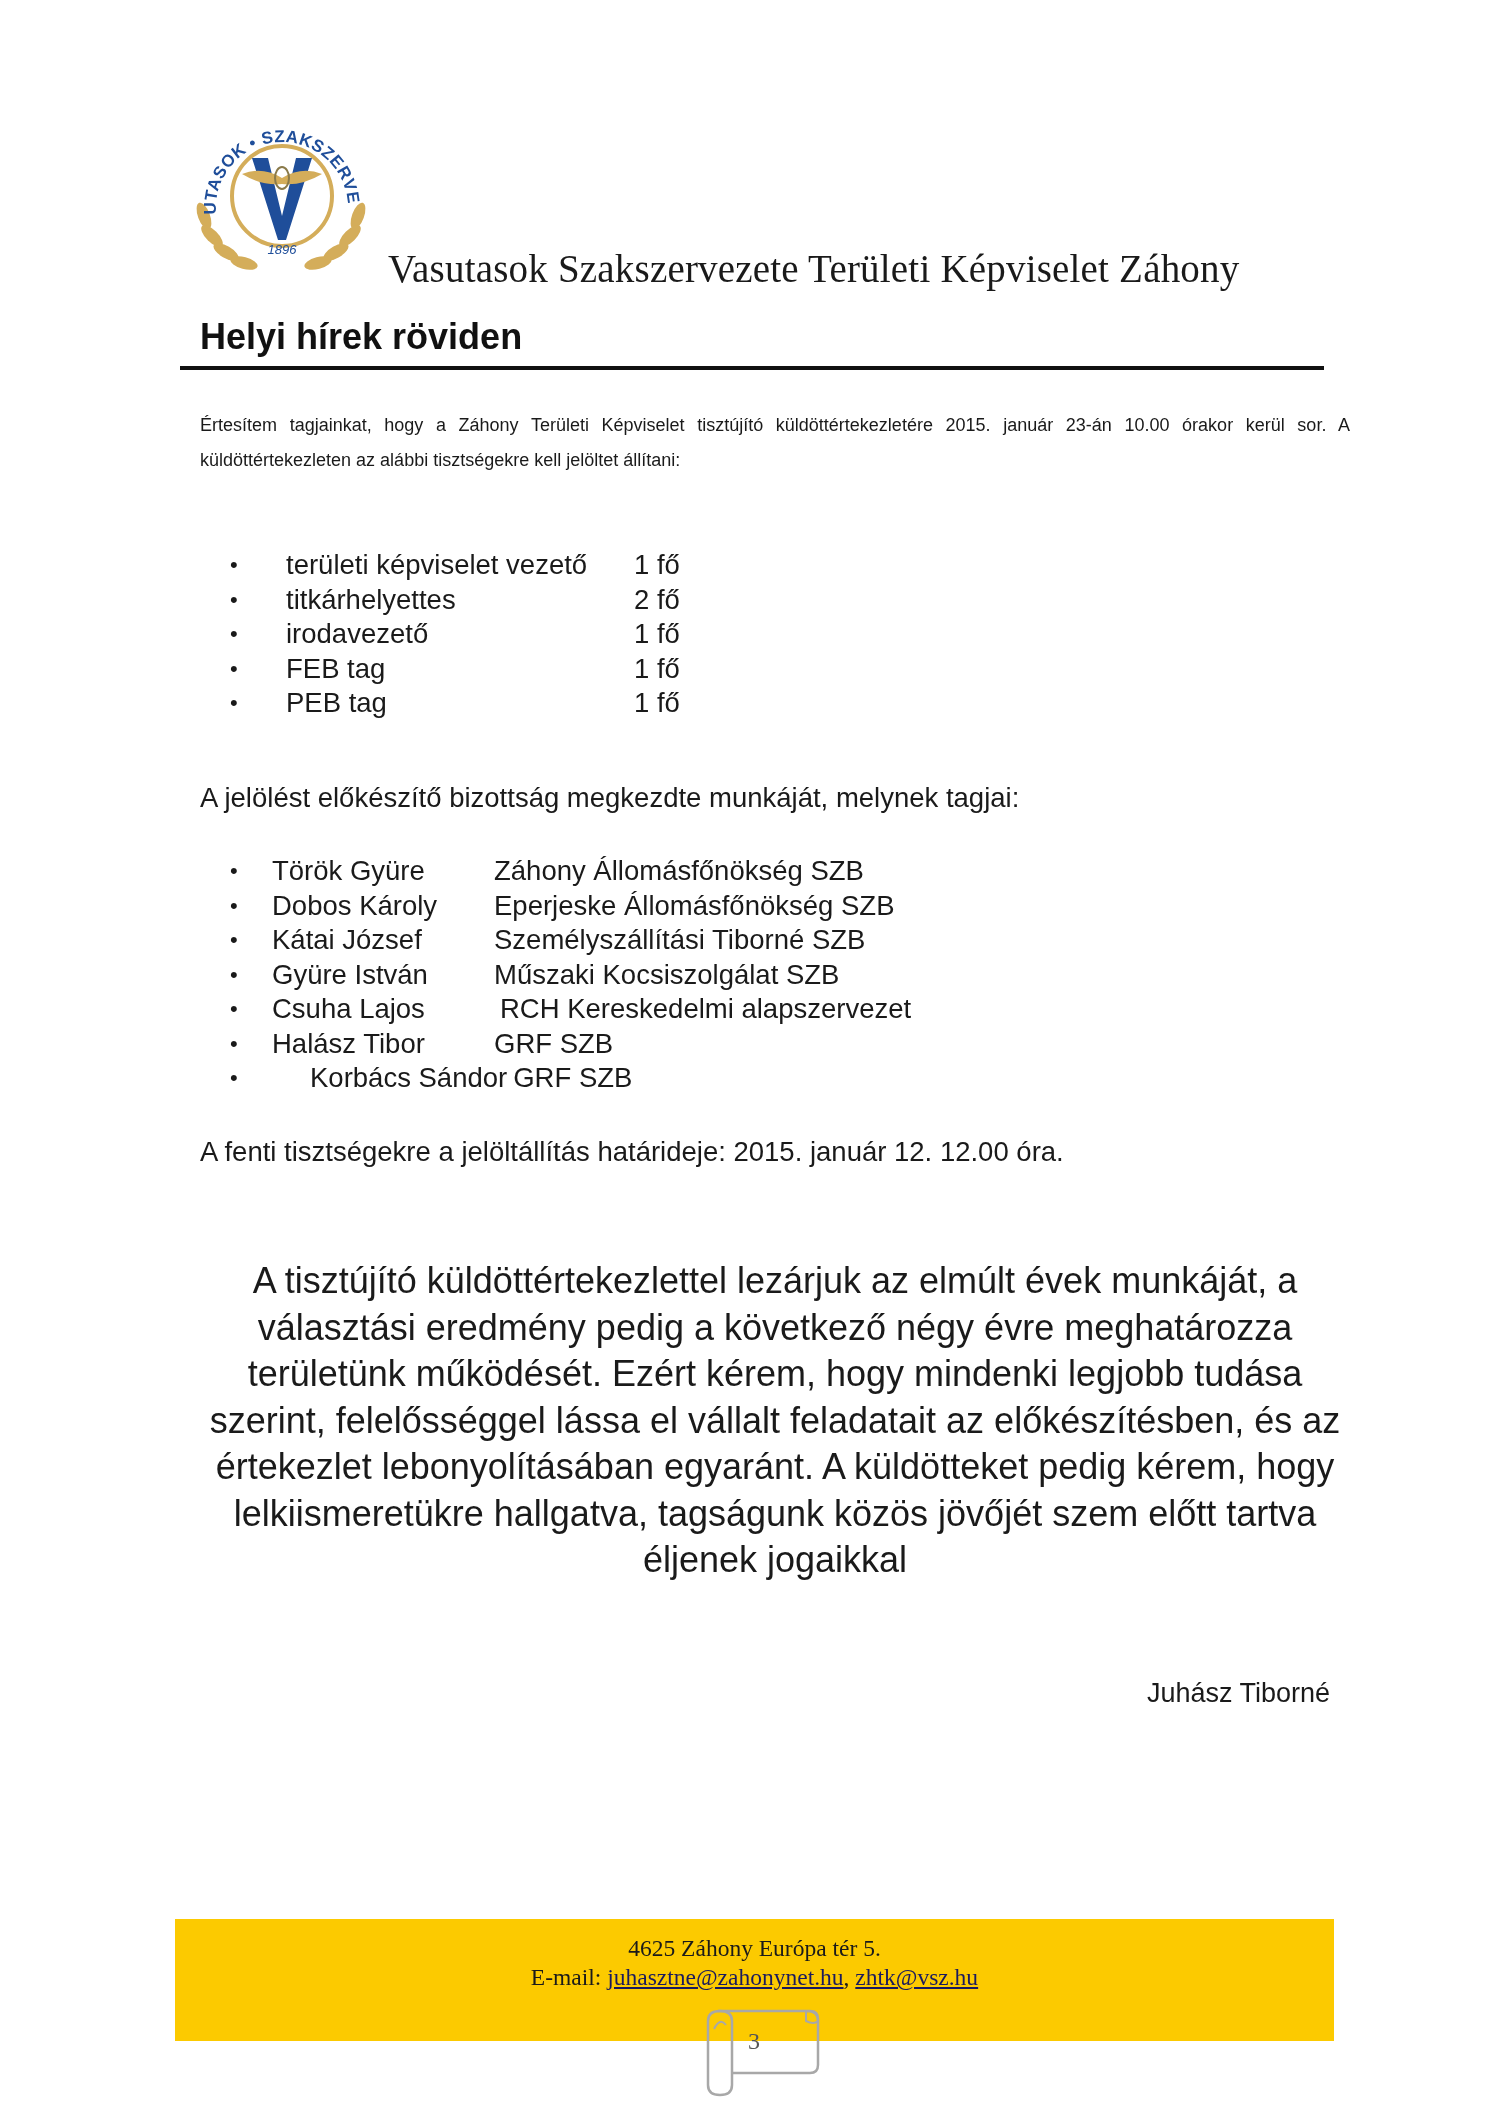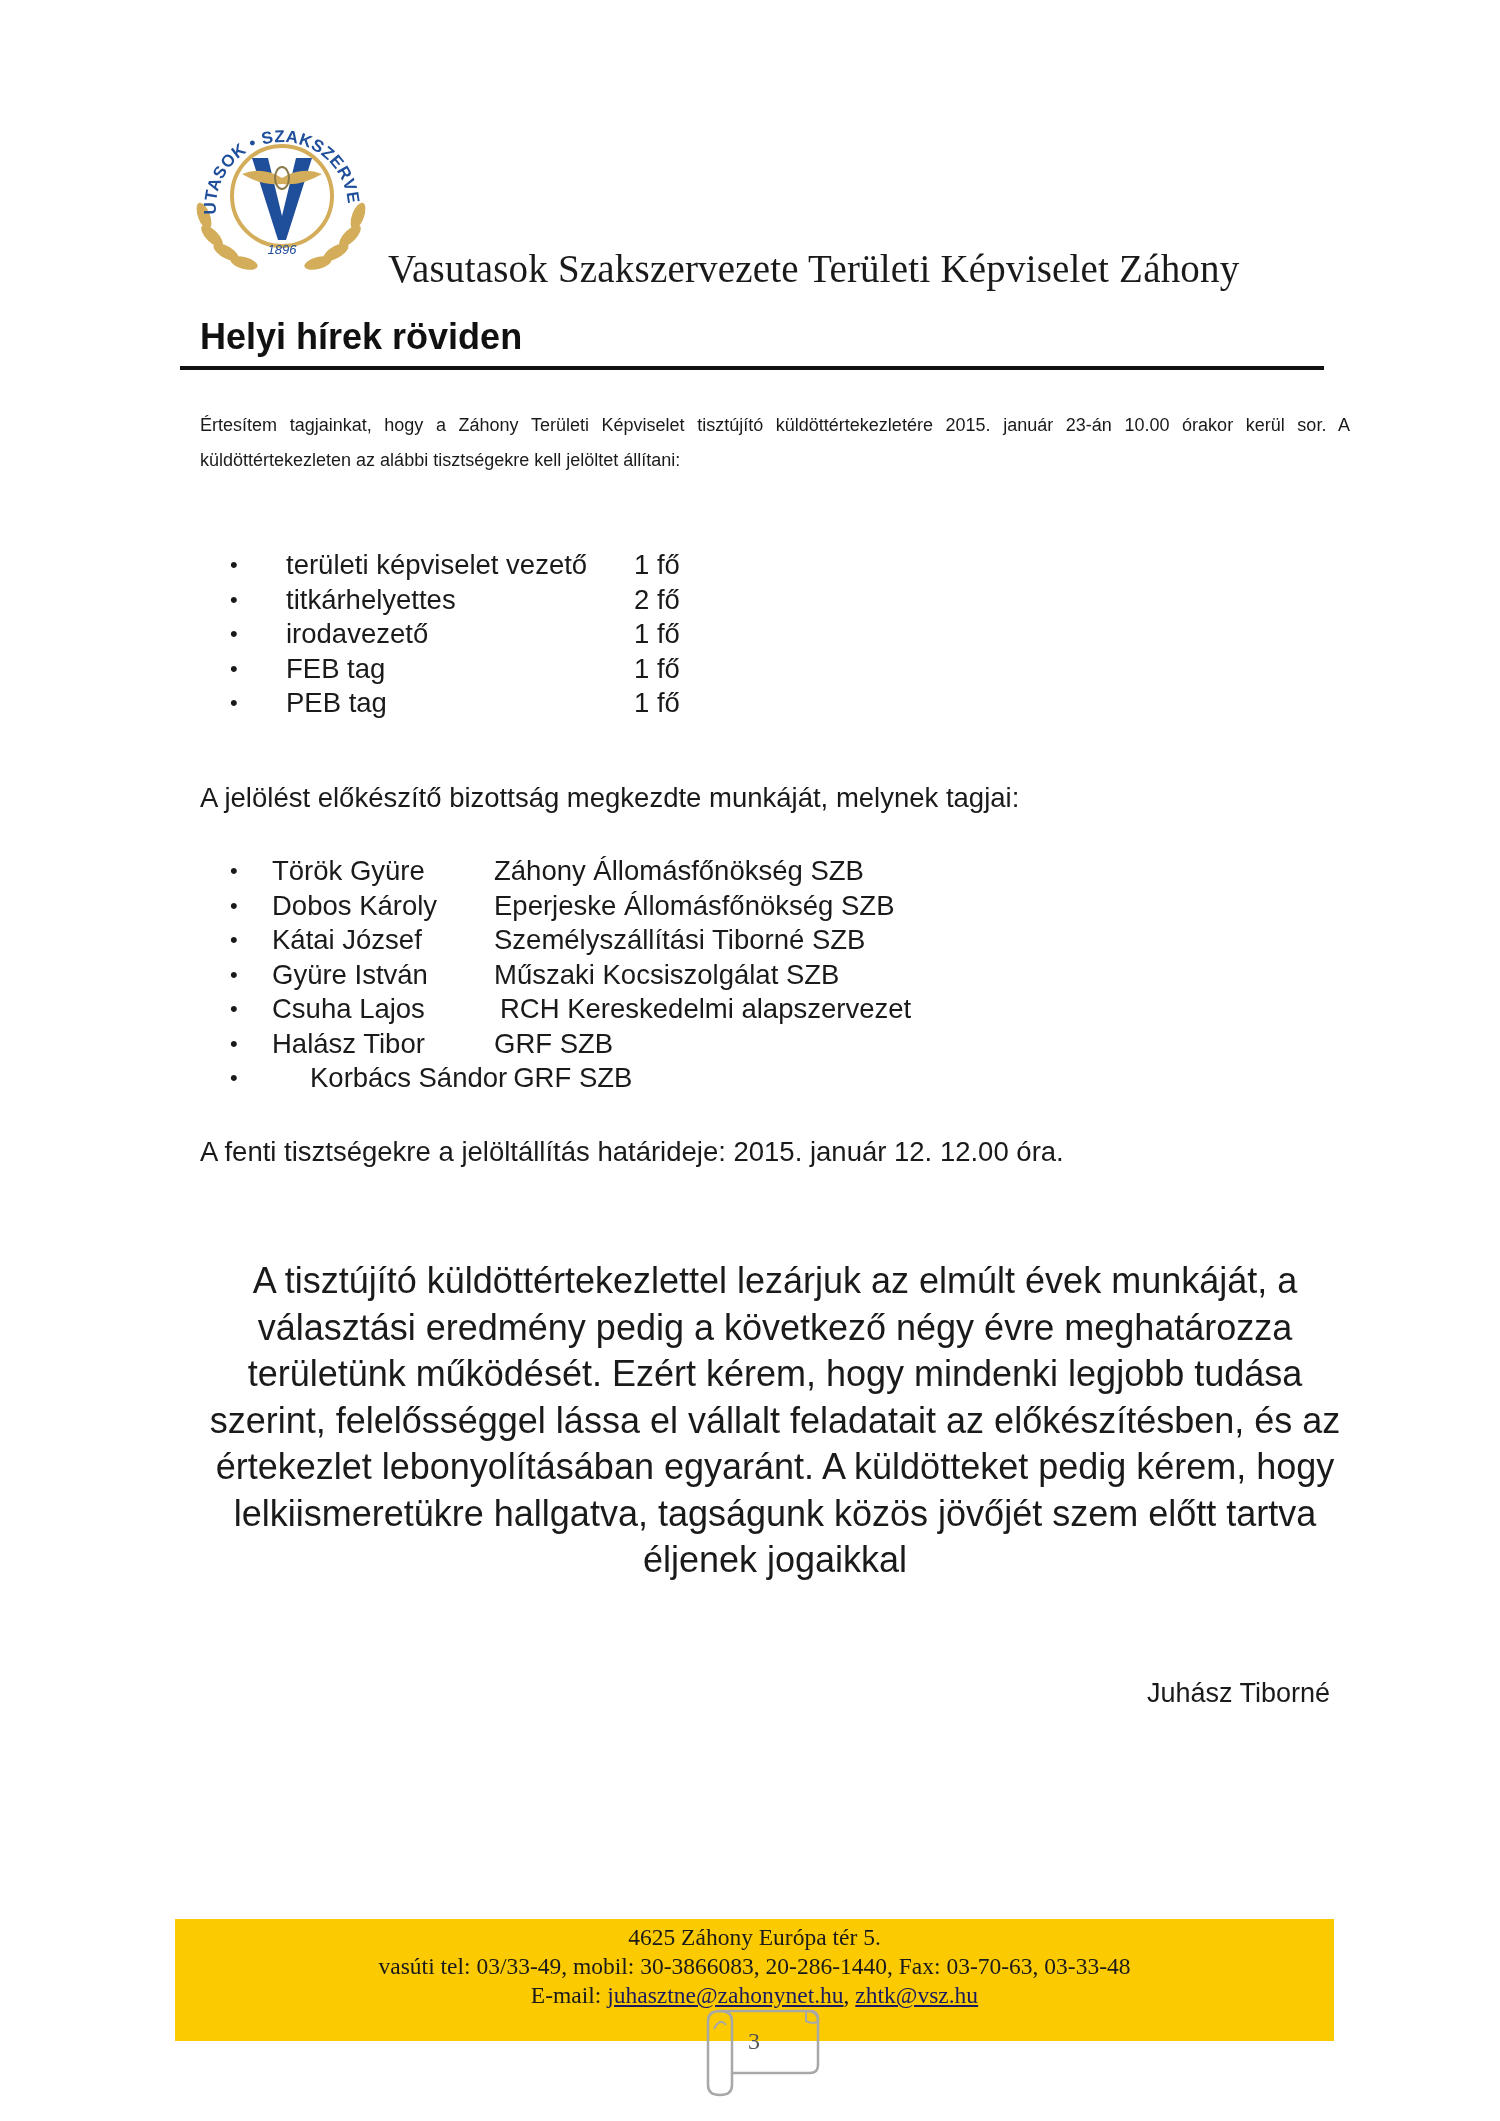--- a/index.html
+++ b/index.html
@@ -23,21 +23,21 @@
   #committee .c1 { display: inline-block; width: 222px; }
   #committee li.tight .c1 { width: auto; margin-right: 6px; margin-left: 38px; }
   #committee li.wide .c1 { width: 228px; }
 
   #prep { position: absolute; left: 180px; top: 782px; font-size: 27.5px; color: #1a1a1a; white-space: nowrap; }
   #deadline { position: absolute; left: 180px; top: 1136px; font-size: 27.5px; color: #1a1a1a; white-space: nowrap; }
 
   #message { position: absolute; left: 170px; top: 1258px; width: 1170px; font-size: 36px; line-height: 46.5px; text-align: center; color: #1a1a1a; }
   #signature { position: absolute; right: 170px; top: 1678px; font-size: 27px; color: #1a1a1a; }
 
-  #footer { position: absolute; left: 175px; top: 1919px; width: 1159px; height: 122px; background: #fcca00; text-align: center; font-size: 23.5px; line-height: 29px; color: #1a1a1a; padding-top: 4px; box-sizing: border-box; }
+  #footer { position: absolute; left: 175px; top: 1919px; width: 1159px; height: 122px; background: #fcca00; text-align: center; font-size: 23.5px; line-height: 29px; color: #1a1a1a; padding-top: 15px; box-sizing: border-box; }
   #footer a { color: #1a1a5e; text-decoration: underline; }
   #page-scroll { position: absolute; left: 688px; top: 2005px; width: 140px; height: 92px; }
   #page-number { position: absolute; left: 748px; top: 2028px; font-size: 24px; color: #555; }
 </style>
 </head>
 <body>
 
 <svg id="logo" viewBox="0 0 190 182">
   <defs>
     <path id="arcPath" d="M 30 112 A 66 66 0 1 1 162 112" fill="none"></path>
@@ -93,21 +93,20 @@
 </ul>
 
 <div id="deadline" class="sans">A fenti tisztségekre a jelöltállítás határideje: 2015. január 12. 12.00 óra.</div>
 
 <div id="message" class="sans">A tisztújító küldöttértekezlettel lezárjuk az elmúlt évek munkáját, a választási eredmény pedig a következő négy évre meghatározza területünk működését. Ezért kérem, hogy mindenki legjobb tudása szerint, felelősséggel lássa el vállalt feladatait az előkészítésben, és az értekezlet lebonyolításában egyaránt. A küldötteket pedig kérem, hogy lelkiismeretükre hallgatva, tagságunk közös jövőjét szem előtt tartva éljenek jogaikkal</div>
 
 <div id="signature" class="sans">Juhász Tiborné</div>
 
 <div id="footer" class="serif">
   <div>4625 Záhony Európa tér 5.</div>
-  <div>vasúti tel: 03/33-49, mobil: 30-3866083, 20-286-1440, Fax: 03-70-63, 03-33-48</div>
   <div>
     <span>E-mail:</span>
     <a>juhasztne@zahonynet.hu</a><span>,</span>
     <a>zhtk@vsz.hu</a>
   </div>
 </div>
 
 <svg id="page-scroll" viewBox="0 0 140 92">
   <path d="M 30 6 L 122 6 Q 130 6 130 14 L 130 60 Q 130 68 122 68 L 44 68" fill="none" stroke="#a8a8a8" stroke-width="2.5"></path>
   <path d="M 118 6 Q 130 6 130 16 Q 126 20 118 16 Z" fill="none" stroke="#a8a8a8" stroke-width="2"></path>

